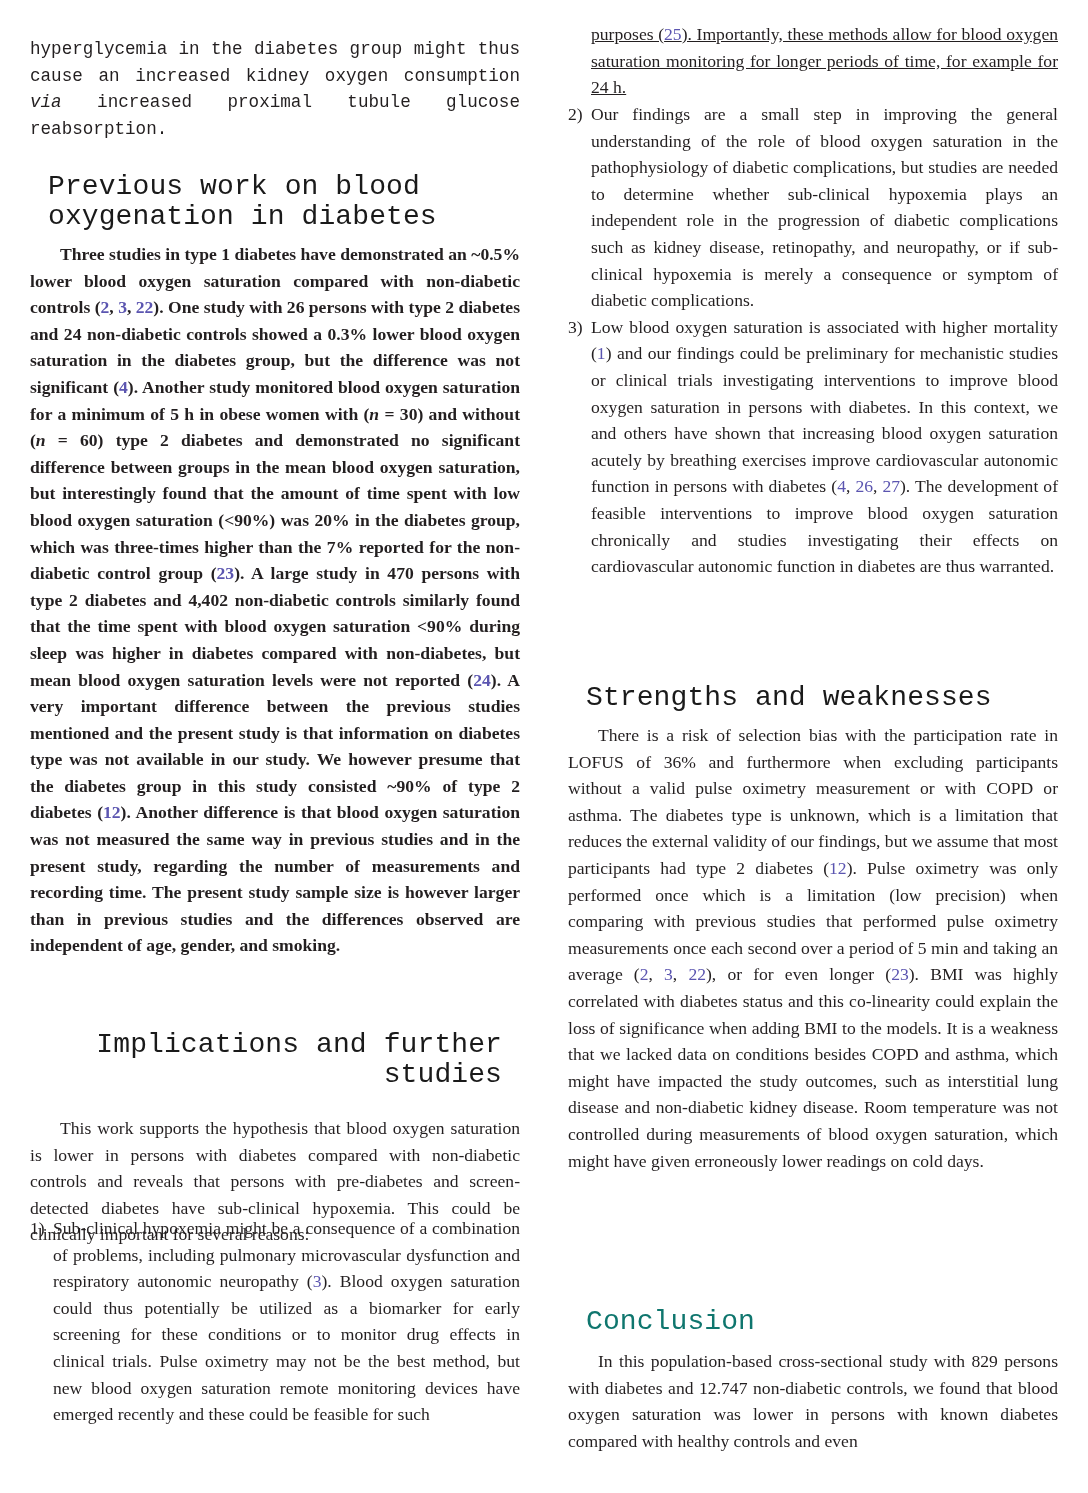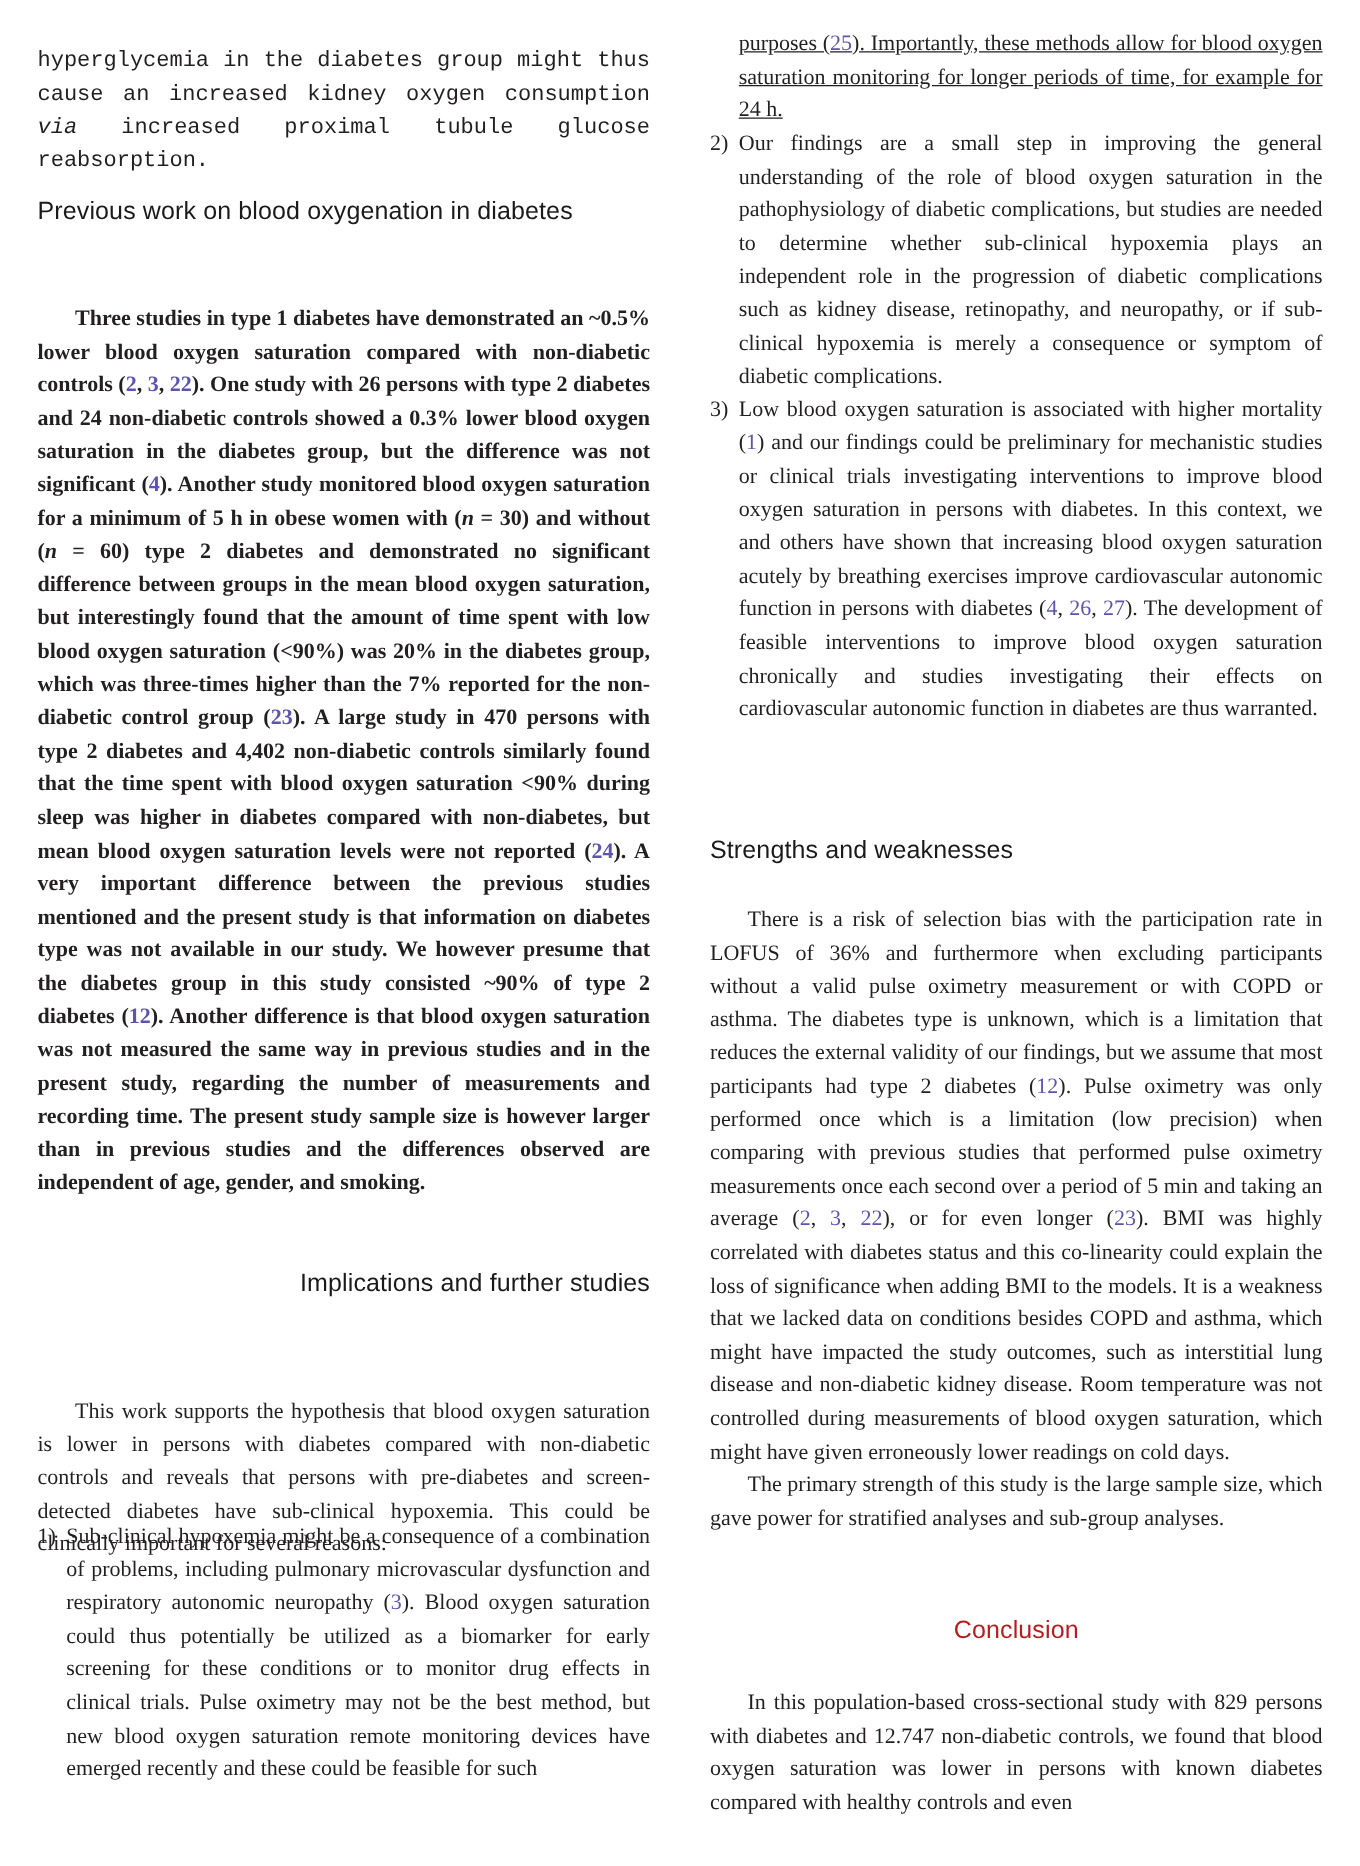--- a/index.html
+++ b/index.html
@@ -10,25 +10,25 @@
     }
     .col { position: absolute; top: 0; }
     .col-left { left: 30px; width: 490px; }
     .col-right { left: 568px; width: 490px; }
     p.body {
       margin: 0; font-size: 17.6px; line-height: 26.6px;
       text-align: justify; text-align-last: left;
     }
     p.indent { text-indent: 30px; }
     h2.sec {
-      margin: 0; font-family: Liberation Sans, sans-serif;
-      font-weight: normal; font-size: 20px; line-height: 30px; color: #1a1a1a;
+      margin: 18px; font-family: Liberation Mono, monospace;
+      font-weight: normal; font-size: 28px; line-height: 30px; color: #1a1a1a;
       letter-spacing: 0.1px;
     }
-    h2.sec.accent { color: #b91c1c; text-align: center; }
+    h2.sec.accent { color: #0f766e; }
     .cite { color: #5b55b0; }
     ol.reasons { list-style: none; margin: 0; padding: 0; }
     ol.reasons li { position: relative; padding-left: 23px; }
     ol.reasons li .num {
       position: absolute; left: 0; top: 0; font-size: 17.6px; line-height: 26.6px;
     }
     .abs { position: absolute; left: 0; width: 100%; }
     .contd { padding-left: 23px; text-decoration: underline; }
   </style>
 </head>
@@ -84,21 +84,20 @@
       </li>
     </ol>
   </div>
 
   <div class="abs" style="top:665px;">
     <h2 class="sec">Strengths and weaknesses</h2>
   </div>
 
   <div class="abs" style="top:722px;">
     <p class="body indent"><span>There is a risk of selection bias with the participation rate in LOFUS of 36% and furthermore when excluding participants without a valid pulse oximetry measurement or with COPD or asthma. The diabetes type is unknown, which is a limitation that reduces the external validity of our findings, but we assume that most participants had type 2 diabetes (</span><a class="cite">12</a><span>). Pulse oximetry was only performed once which is a limitation (low precision) when comparing with previous studies that performed pulse oximetry measurements once each second over a period of 5 min and taking an average (</span><a class="cite">2</a><span>, </span><a class="cite">3</a><span>, </span><a class="cite">22</a><span>), or for even longer (</span><a class="cite">23</a><span>). BMI was highly correlated with diabetes status and this co-linearity could explain the loss of significance when adding BMI to the models. It is a weakness that we lacked data on conditions besides COPD and asthma, which might have impacted the study outcomes, such as interstitial lung disease and non-diabetic kidney disease. Room temperature was not controlled during measurements of blood oxygen saturation, which might have given erroneously lower readings on cold days.</span></p>
-    <p class="body indent">The primary strength of this study is the large sample size, which gave power for stratified analyses and sub-group analyses.</p>
   </div>
 
   <div class="abs" style="top:1289px;">
     <h2 class="sec accent">Conclusion</h2>
   </div>
 
   <div class="abs" style="top:1348px;">
     <p class="body indent">In this population-based cross-sectional study with 829 persons with diabetes and 12.747 non-diabetic controls, we found that blood oxygen saturation was lower in persons with known diabetes compared with healthy controls and even</p>
   </div>
 </div>

